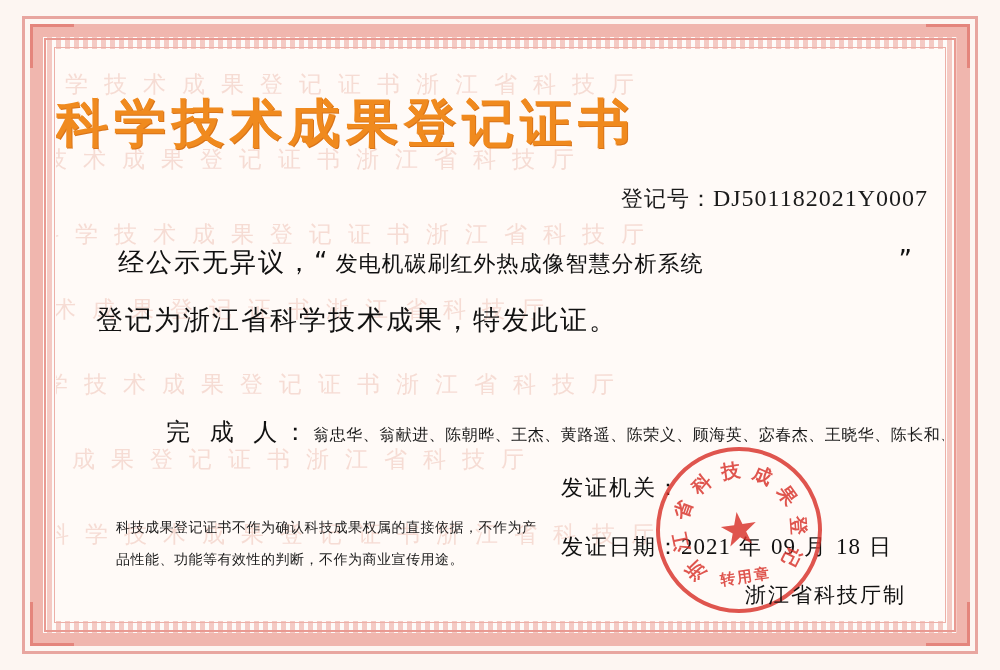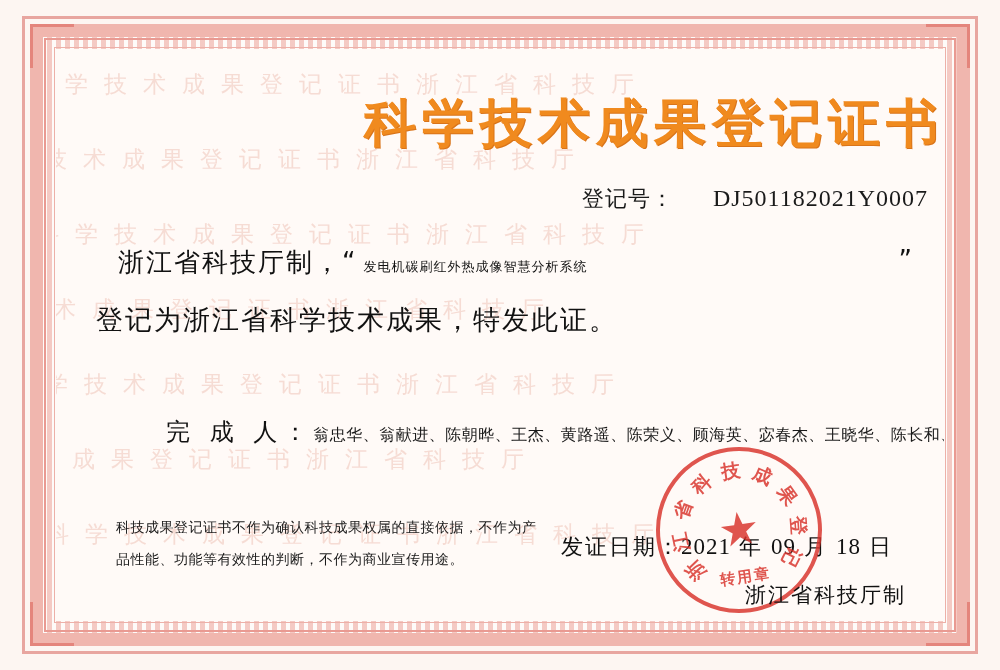--- a/index.html
+++ b/index.html
@@ -93,55 +93,54 @@
   
   .content {
     position: absolute;
     left: 0; top: 0; right: 0; bottom: 0;
   }
 
   .cert-title {
     position: absolute;
     top: 40px;
     left: 0; right: 0;
-    text-align: right;
+    text-align: left;
     font-size: 52px;
     font-weight: bold;
     letter-spacing: 6px;
     color: #f08a1e;
     font-family: "DejaVu Serif", "Liberation Serif", serif;
     text-shadow: 1px 1px 0 #d9741a;
   }
 
   .reg-no {
     position: absolute;
     top: 135px;
     right: 16px;
     font-size: 22px;
     color: #1a1a1a;
     letter-spacing: 1px;
   }
   .reg-no .reg-no-value {
     font-family: "Liberation Serif", serif;
     font-size: 24px;
-    margin-left: 39px;
   }
 
   .line-1 {
     position: absolute;
     top: 196px;
     left: 62px;
     right: 30px;
     font-size: 26px;
     color: #111;
     letter-spacing: 2px;
     white-space: nowrap;
   }
   .line-1 .proj-name {
-    font-size: 13px;
+    font-size: 22px;
     letter-spacing: 1px;
     padding: 0 6px;
   }
   .line-1 .quote-close {
     float: right;
     font-size: 26px;
   }
 
   .line-2 {
     position: absolute;
@@ -296,32 +295,35 @@
 
     <div class="content">
 
       <div class="cert-title">科学技术成果登记证书</div>
 
       <div class="reg-no">
         <span>登记号：</span><span class="reg-no-value">DJ501182021Y0007</span>
       </div>
 
       <div class="line-1">
-        <span>浙江省科技厅制，“</span><span class="proj-name">发电机碳刷红外热成像智慧分析系统</span><span class="quote-close">”</span>
+        <span>经公示无异议，“</span><span class="proj-name">发电机碳刷红外热成像智慧分析系统</span><span class="quote-close">”</span>
       </div>
 
       <div class="line-2">登记为浙江省科学技术成果，特发此证。</div>
 
 
       <div class="field field-people">
         <span class="field-label">完 成 人：</span><span class="field-value">翁忠华、翁献进、陈朝晔、王杰、黄路遥、陈荣义、顾海英、宓春杰、王晓华、陈长和、季学友、潘明泽</span>
       </div>
 
       <div class="disclaimer">科技成果登记证书不作为确认科技成果权属的直接依据，不作为产品性能、功能等有效性的判断，不作为商业宣传用途。</div>
 
+      <div class="issuer">
+        <span>发证机关：</span>
+      </div>
 
       <div class="issue-date">
         <span>发证日期：</span><span class="d-num">2021</span><span class="d-sep">年</span><span class="d-num">09</span><span class="d-sep">月</span><span class="d-num">18</span><span class="d-sep">日</span>
       </div>
 
       <div class="seal">
         <div class="seal-text" id="seal-ring">
             <span style="transform: translate(-49.1px, 34.4px) rotate(-125deg);">浙</span>
             <span style="transform: translate(-59.9px, 3.9px) rotate(-93.8deg);">江</span>
             <span style="transform: translate(-53.2px, -27.7px) rotate(-62.5deg);">省</span>

